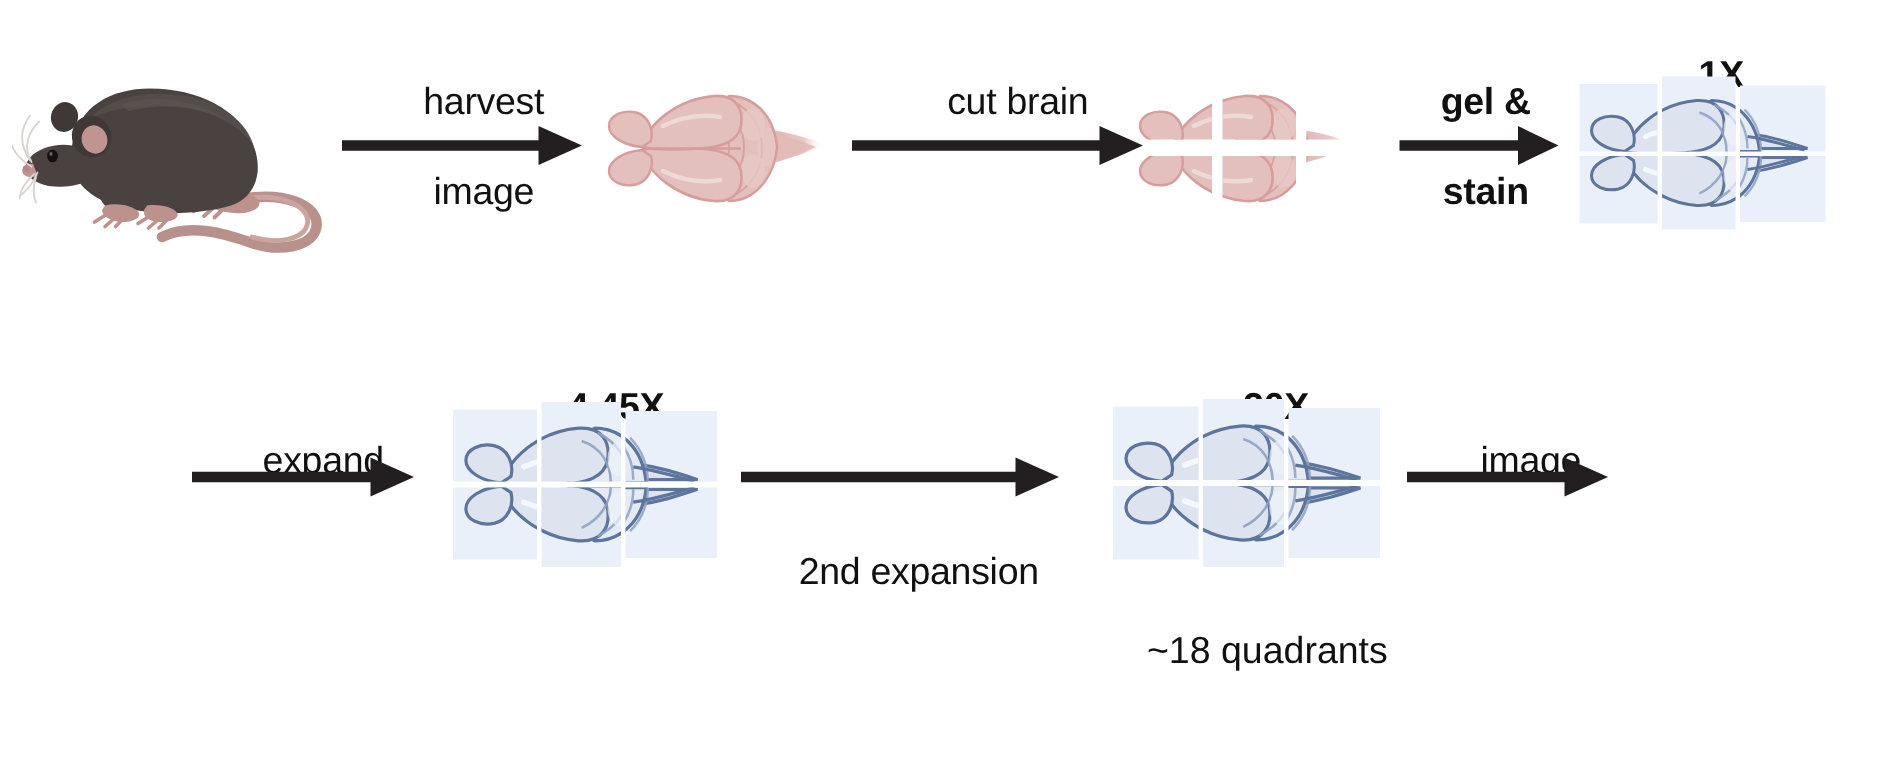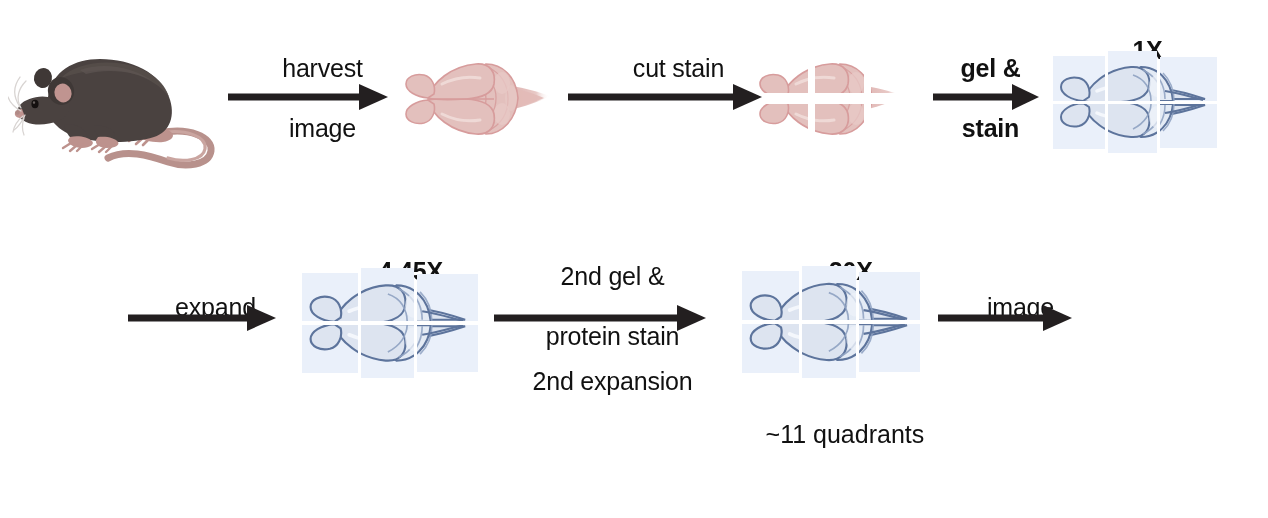--- a/index.html
+++ b/index.html
@@ -148,21 +148,21 @@
       <path d="M30 52 C18 53 8 59 8 66 C8 73 17 77 26 75 C34 73 38 64 36 56 Z" fill="#e3c0bd" stroke="#d79c9c" stroke-width="1.6"></path>
 
       <path d="M30 51 L96 51" stroke="#d79c9c" stroke-width="1.7"></path>
 
       <path d="M44 36 C56 30 70 28 82 30" stroke="#f0dbd8" stroke-width="3" fill="none" stroke-linecap="round" opacity="0.9"></path>
       <path d="M44 66 C56 72 70 74 82 72" stroke="#f0dbd8" stroke-width="3" fill="none" stroke-linecap="round" opacity="0.9"></path>
     </svg>
   </div>
 
   <div class="lbl" style="left:567px;top:23px;width:196px;">
-    <span>cut stain</span><br>
+    <span>cut brain</span><br>
   </div>
   <div class="arrow" style="left:568px;top:82px;">
     <svg width="194" height="30" viewBox="0 0 194 30">
       <line x1="0" y1="15" x2="170" y2="15" stroke="#231f20" stroke-width="7"></line>
       <polygon points="165,2 194,15 165,28" fill="#231f20"></polygon>
     </svg>
   </div>
 
   <div class="art" style="left:752px;top:48px;width:165px;height:105px;">
     <svg width="165" height="105" viewBox="0 0 165 105" xmlns="http://www.w3.org/2000/svg">
@@ -399,24 +399,20 @@
           <g stroke="#8fa2c2" stroke-width="1.6" fill="none" opacity="0.85">
             <path d="M110 80 C118 72 121 62 121 53"></path>
             <path d="M100 82 C108 74 112 64 112 54"></path>
           </g>
           <path d="M112 62 C126 60 138 56 150 53" stroke="#5d749c" stroke-width="2" fill="none"></path>
         </svg>
       </div>
     </div>
   </div>
 
-  <div class="lbl" style="left:494px;top:231px;width:210px;">
-    <span>2nd gel &amp;</span><br>
-    <span>protein stain</span>
-  </div>
   <div class="arrow" style="left:494px;top:303px;">
     <svg width="212" height="30" viewBox="0 0 212 30">
       <line x1="0" y1="15" x2="188" y2="15" stroke="#231f20" stroke-width="7"></line>
       <polygon points="183,2 212,15 183,28" fill="#231f20"></polygon>
     </svg>
   </div>
 
   <div class="lbl" style="left:492px;top:336px;width:214px;">
     <span>2nd expansion</span>
   </div>
@@ -496,21 +492,21 @@
             <path d="M110 80 C118 72 121 62 121 53"></path>
             <path d="M100 82 C108 74 112 64 112 54"></path>
           </g>
           <path d="M112 62 C126 60 138 56 150 53" stroke="#5d749c" stroke-width="2" fill="none"></path>
         </svg>
       </div>
     </div>
   </div>
 
   <div class="cap" style="left:700px;top:385px;width:262px;">
-    <span>~11 quadrants</span><br>
+    <span>~18 quadrants</span><br>
     <span style="display:inline-block;height:8px;"></span><br>
     <br>
     
   </div>
 
   <div class="lbl" style="left:944px;top:262px;width:126px;">
     <span>image</span>
   </div>
   <div class="arrow" style="left:938px;top:303px;">
     <svg width="134" height="30" viewBox="0 0 134 30">

